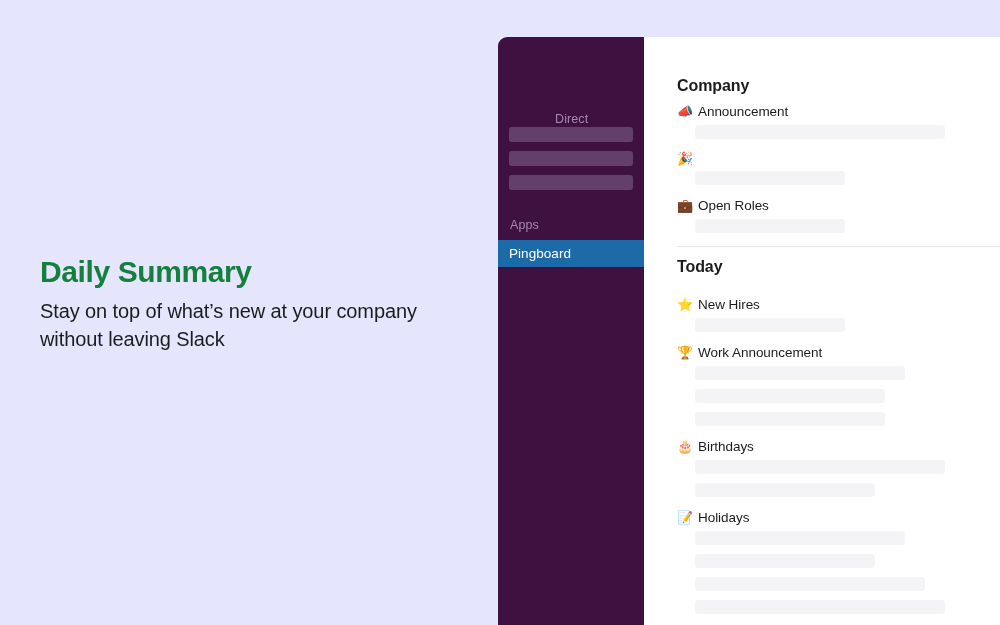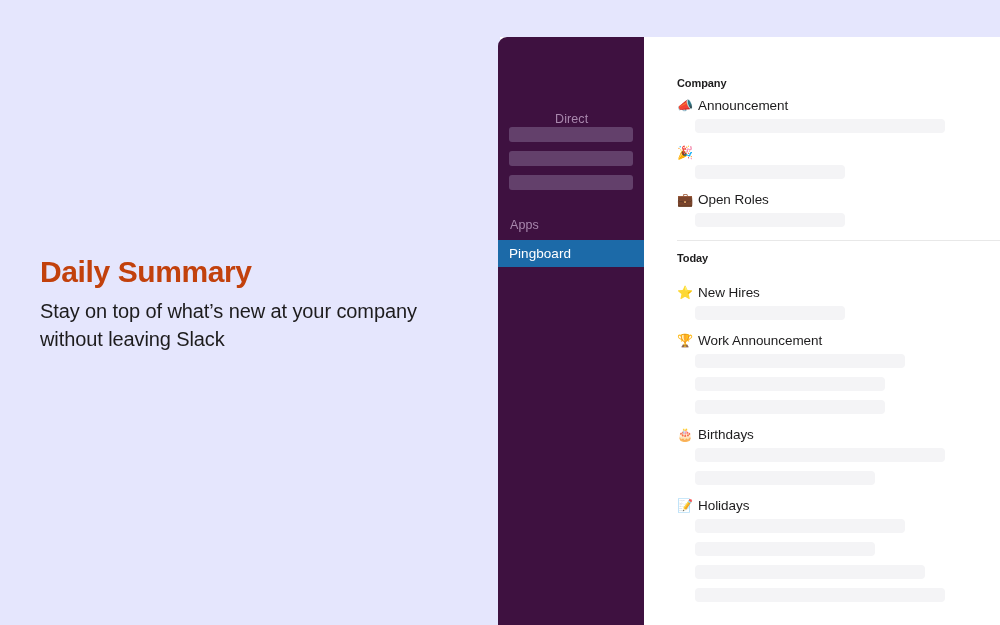--- a/index.html
+++ b/index.html
@@ -31,21 +31,21 @@
   }
   .promo-copy {
     position: absolute;
     left: 40px;
     top: 255px;
     width: 420px;
   }
   .promo-title {
     font-size: 30px;
     font-weight: bold;
-    color: #c2410c;
+    color: #15803d;
     letter-spacing: -0.4px;
     margin: 0 0 10px 0;
     line-height: 1.1;
   }
   .promo-sub {
     font-size: 20px;
     color: #1d1c1d;
     line-height: 1.38;
     margin: 0;
     letter-spacing: -0.1px;
@@ -125,21 +125,21 @@
     background: #ffffff;
     position: relative;
     padding: 0 0 0 33px;
     box-sizing: border-box;
     overflow: hidden;
   }
   .section {
     position: relative;
   }
   .section-heading {
-    font-size: 11px;
+    font-size: 16px;
     font-weight: bold;
     color: #1d1c1d;
     letter-spacing: -0.1px;
   }
   .divider {
     height: 1px;
     background: #e8e8e8;
     margin: 0;
     width: 100%;
   }

